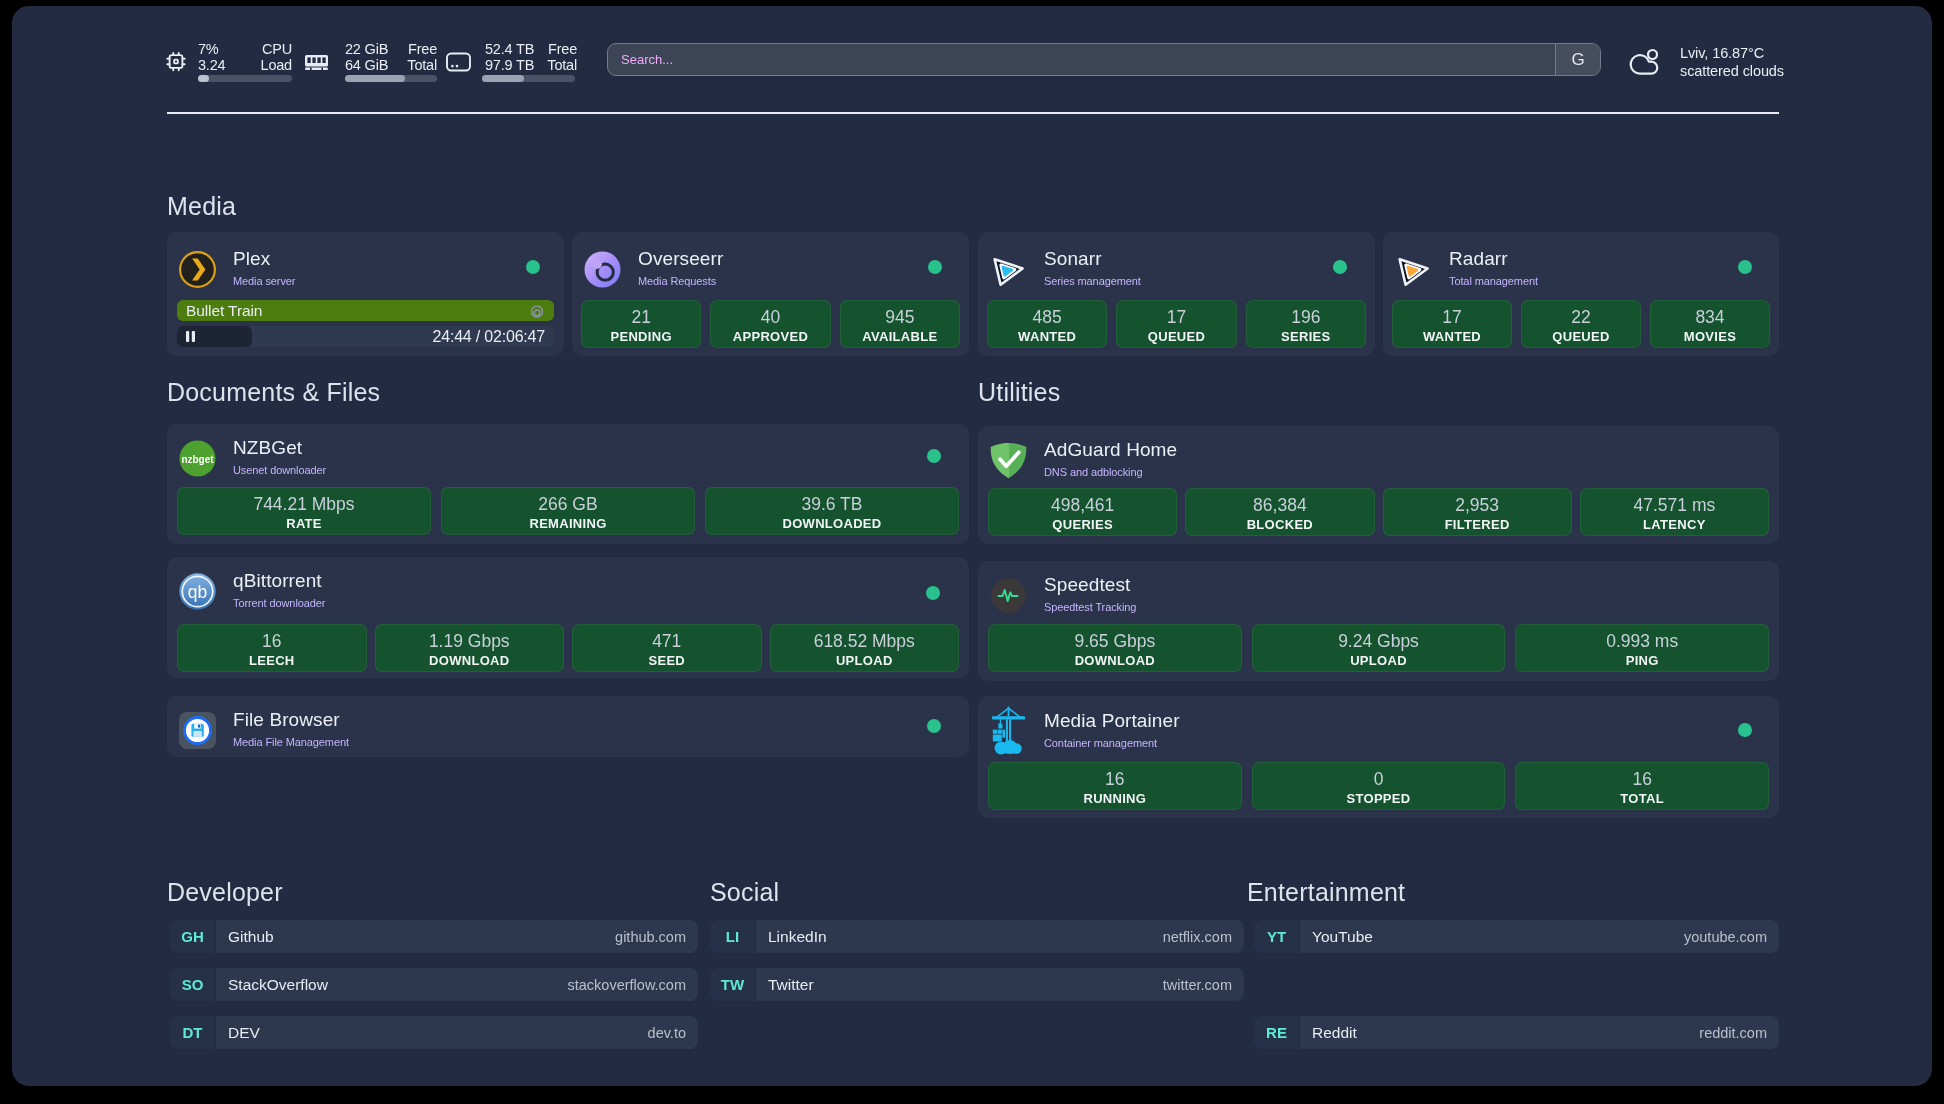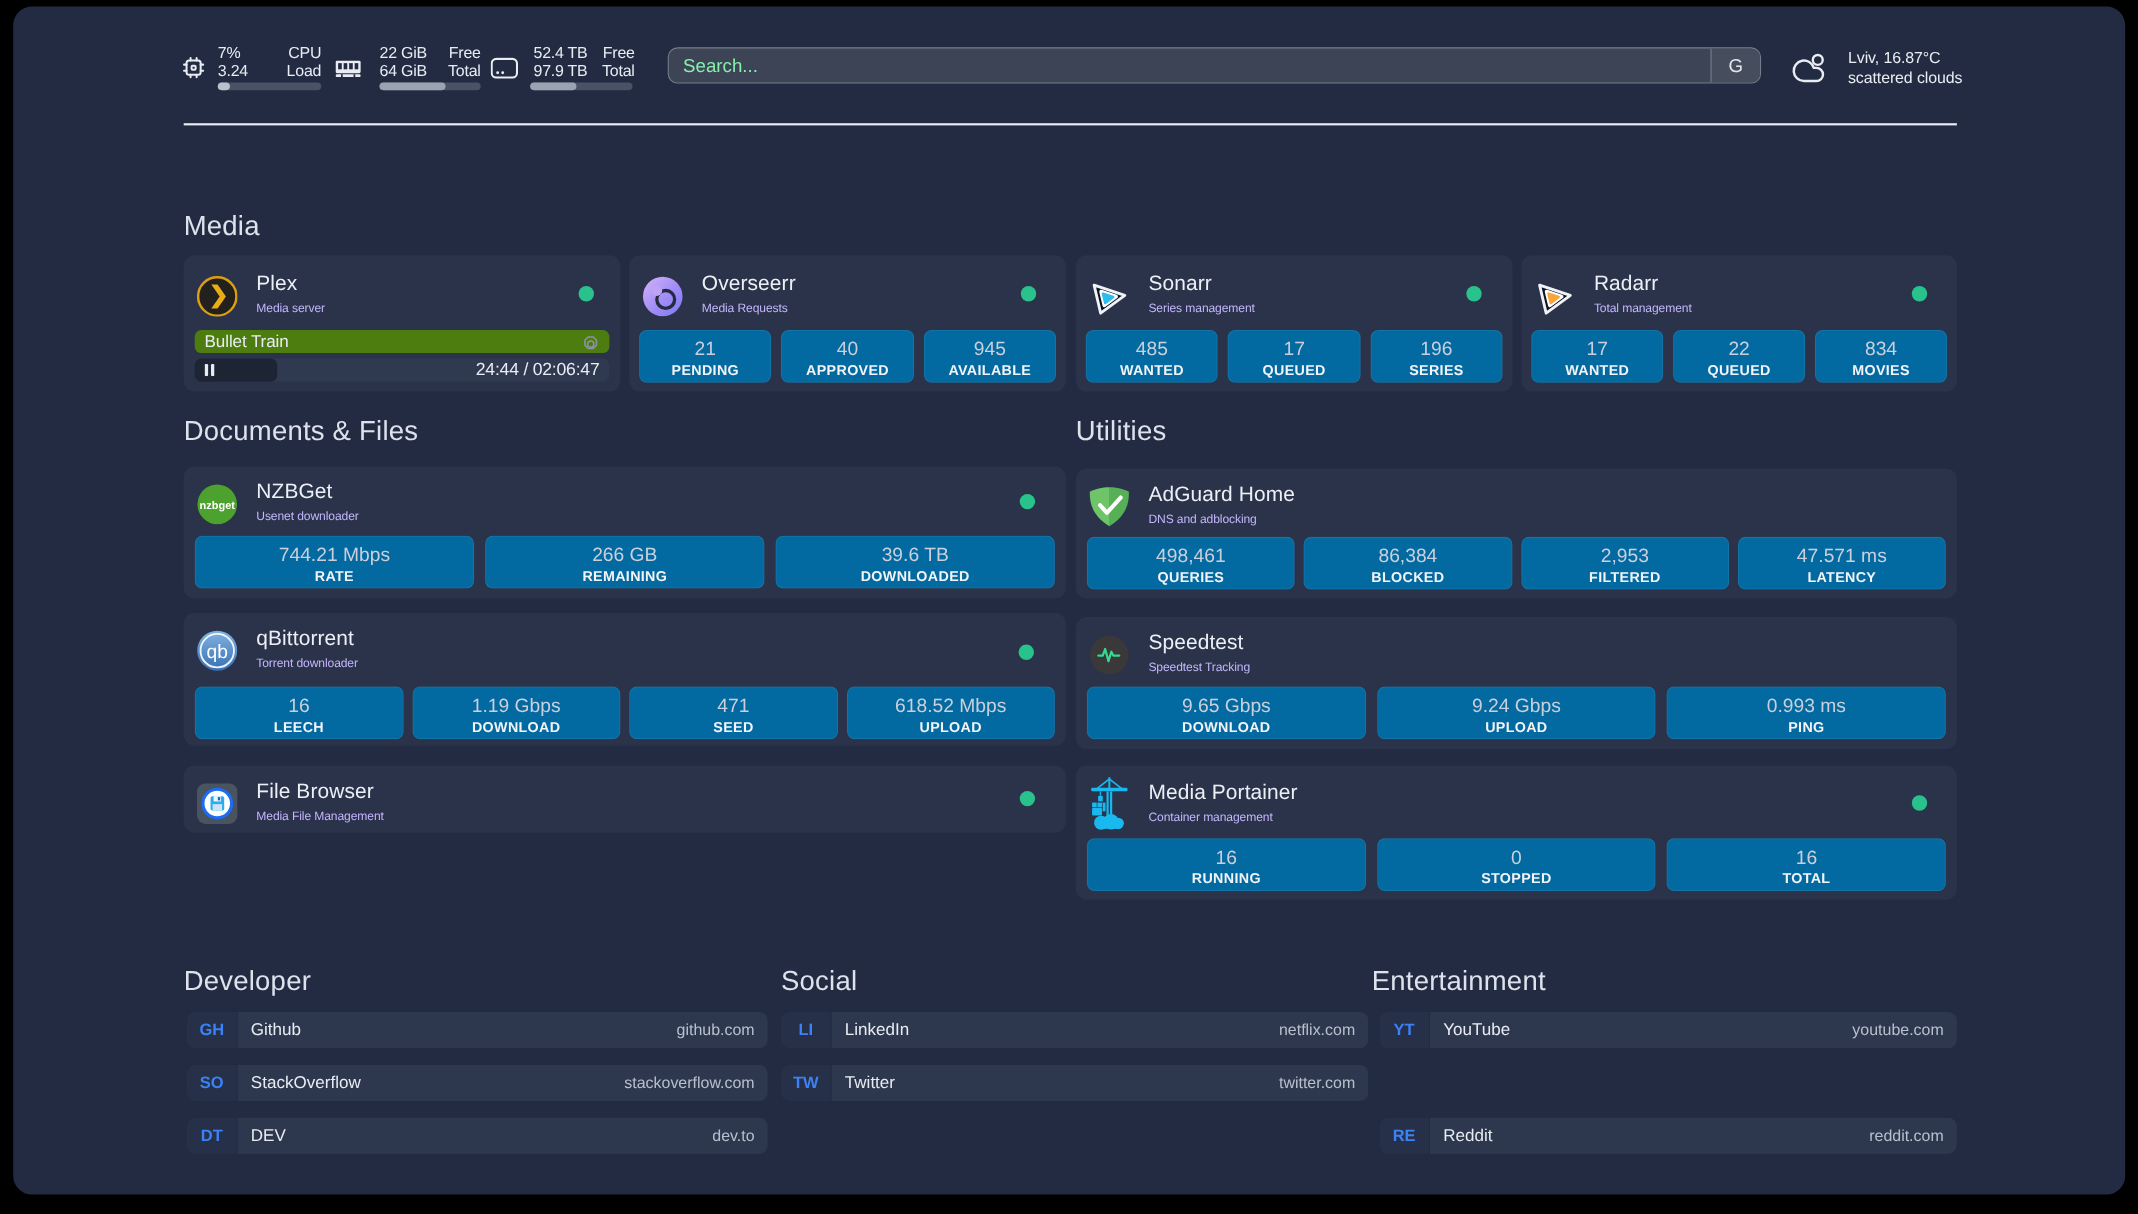--- a/index.html
+++ b/index.html
@@ -5,26 +5,26 @@
 .panel{position:absolute;left:12px;top:6px;width:1920px;height:1080px;background:#222b41;border-radius:17px;overflow:hidden}
 .abs{position:absolute}
 .card{position:absolute;background:#2a3349;border-radius:10px}
 .hdr{position:absolute;left:12px;top:12px;display:flex;align-items:center}
 .logo{width:37px;height:37px;flex:0 0 37px}
 .ht{margin-left:17px}
 .t{font-size:19px;font-weight:400;color:#ecf0f6;line-height:24px;letter-spacing:.1px}
 .s{font-size:11px;color:#c4b5fd;line-height:20px;letter-spacing:-.1px}
 .dot{position:absolute;width:14px;height:14px;border-radius:50%;background:#29c28d}
 .stats{position:absolute;display:flex}
-.st{flex:1;height:48px;background:#0369a1;border:1px solid rgba(255,255,255,.07);border-radius:7px;text-align:center;padding-top:5px}
+.st{flex:1;height:48px;background:#14532d;border:1px solid rgba(255,255,255,.07);border-radius:7px;text-align:center;padding-top:5px}
 .v{font-size:17.5px;color:#c9d0dc;line-height:22px}
 .l{font-size:13px;font-weight:700;color:#f2f4f8;line-height:17px;letter-spacing:.3px}
 .sechead{position:absolute;font-size:25px;font-weight:400;color:#dde2ec;letter-spacing:.2px}
 .bk{position:absolute;height:33px;border-radius:8px;overflow:hidden;display:flex}
-.bktag{width:45px;background:#273049;color:#3b82f6;font-size:15px;font-weight:600;display:flex;align-items:center;justify-content:center;flex:0 0 45px}
+.bktag{width:45px;background:#273049;color:#5eead4;font-size:15px;font-weight:600;display:flex;align-items:center;justify-content:center;flex:0 0 45px}
 .bkbar{flex:1;background:#2d374e;margin-left:1px;display:flex;align-items:center;padding:0 12px}
 .bkname{font-size:15.5px;color:#e8ecf2}
 .bkdom{margin-left:auto;font-size:14.5px;color:#b9c0cd}
 .rw{font-size:14.5px;color:#e9edf3;line-height:16px;letter-spacing:-.2px}
 </style></head><body>
 <div class="panel">
 <svg class="abs" style="left:153px;top:44px" width="22" height="23" viewBox="0 0 24 24" fill="none" stroke="#e9edf3" stroke-width="2" stroke-linecap="round">
       <rect x="5" y="5" width="14" height="14" rx="2.5"></rect>
       <rect x="10" y="10" width="4" height="4" rx="1"></rect>
       <path d="M9 2.5v2.5M15 2.5v2.5M9 19v2.5M15 19v2.5M2.5 9h2.5M2.5 15h2.5M19 9h2.5M19 15h2.5"></path>
@@ -52,21 +52,21 @@
 <svg class="abs" style="left:434px;top:46px" width="25" height="20" viewBox="0 0 25 20" fill="none" stroke="#e9edf3" stroke-width="1.9">
       <rect x="1" y="1.5" width="23" height="17" rx="4.2"></rect>
       <circle cx="6.4" cy="14.1" r="1.3" fill="#e9edf3" stroke="none"></circle>
       <circle cx="11" cy="14.1" r="1.3" fill="#e9edf3" stroke="none"></circle>
     </svg>
 <div class="abs rw" style="left:473px;top:35px;width:92px">52.4 TB<span style="float:right">Free</span><br>97.9 TB<span style="float:right">Total</span></div>
 <div class="abs" style="left:470px;top:69px;width:93px;height:7px;border-radius:4px;background:#4a5366">
       <div style="width:42px;height:7px;border-radius:4px;background:#9aa3b2"></div>
     </div>
 <div class="abs" style="left:595px;top:37px;width:994px;height:33px;border:1.5px solid #747c8c;border-radius:9px;background:#3c4455;display:flex;overflow:hidden">
-      <div style="flex:1;display:flex;align-items:center;padding-left:13px;font-size:17px;color:#86efac">Search...</div>
+      <div style="flex:1;display:flex;align-items:center;padding-left:13px;font-size:13px;color:#f0abfc">Search...</div>
       <div style="width:45px;border-left:1.5px solid #747c8c;background:#464e5e;display:flex;align-items:center;justify-content:center;color:#e2e6ec;font-size:17px">G</div>
     </div>
 <svg class="abs" style="left:1615px;top:41px" width="34" height="29" viewBox="0 0 34 29" fill="none" stroke="#e9edf3" stroke-width="2.2" stroke-linejoin="round">
       <circle cx="25.5" cy="7.5" r="4.5"></circle>
       <g transform="translate(1 1.4) scale(1.33)">
         <path d="M17.5 19H9a7 7 0 1 1 6.71-9h1.79a4.5 4.5 0 1 1 0 9Z" fill="#222b41" stroke-width="1.65"></path>
       </g>
     </svg>
 <div class="abs rw" style="left:1668px;top:38px;line-height:18px;font-size:14.5px;letter-spacing:-.1px">Lviv, 16.87°C<br>scattered clouds</div>
 <div class="abs" style="left:155px;top:106px;width:1612px;height:2px;background:#e9ecf2"></div>

